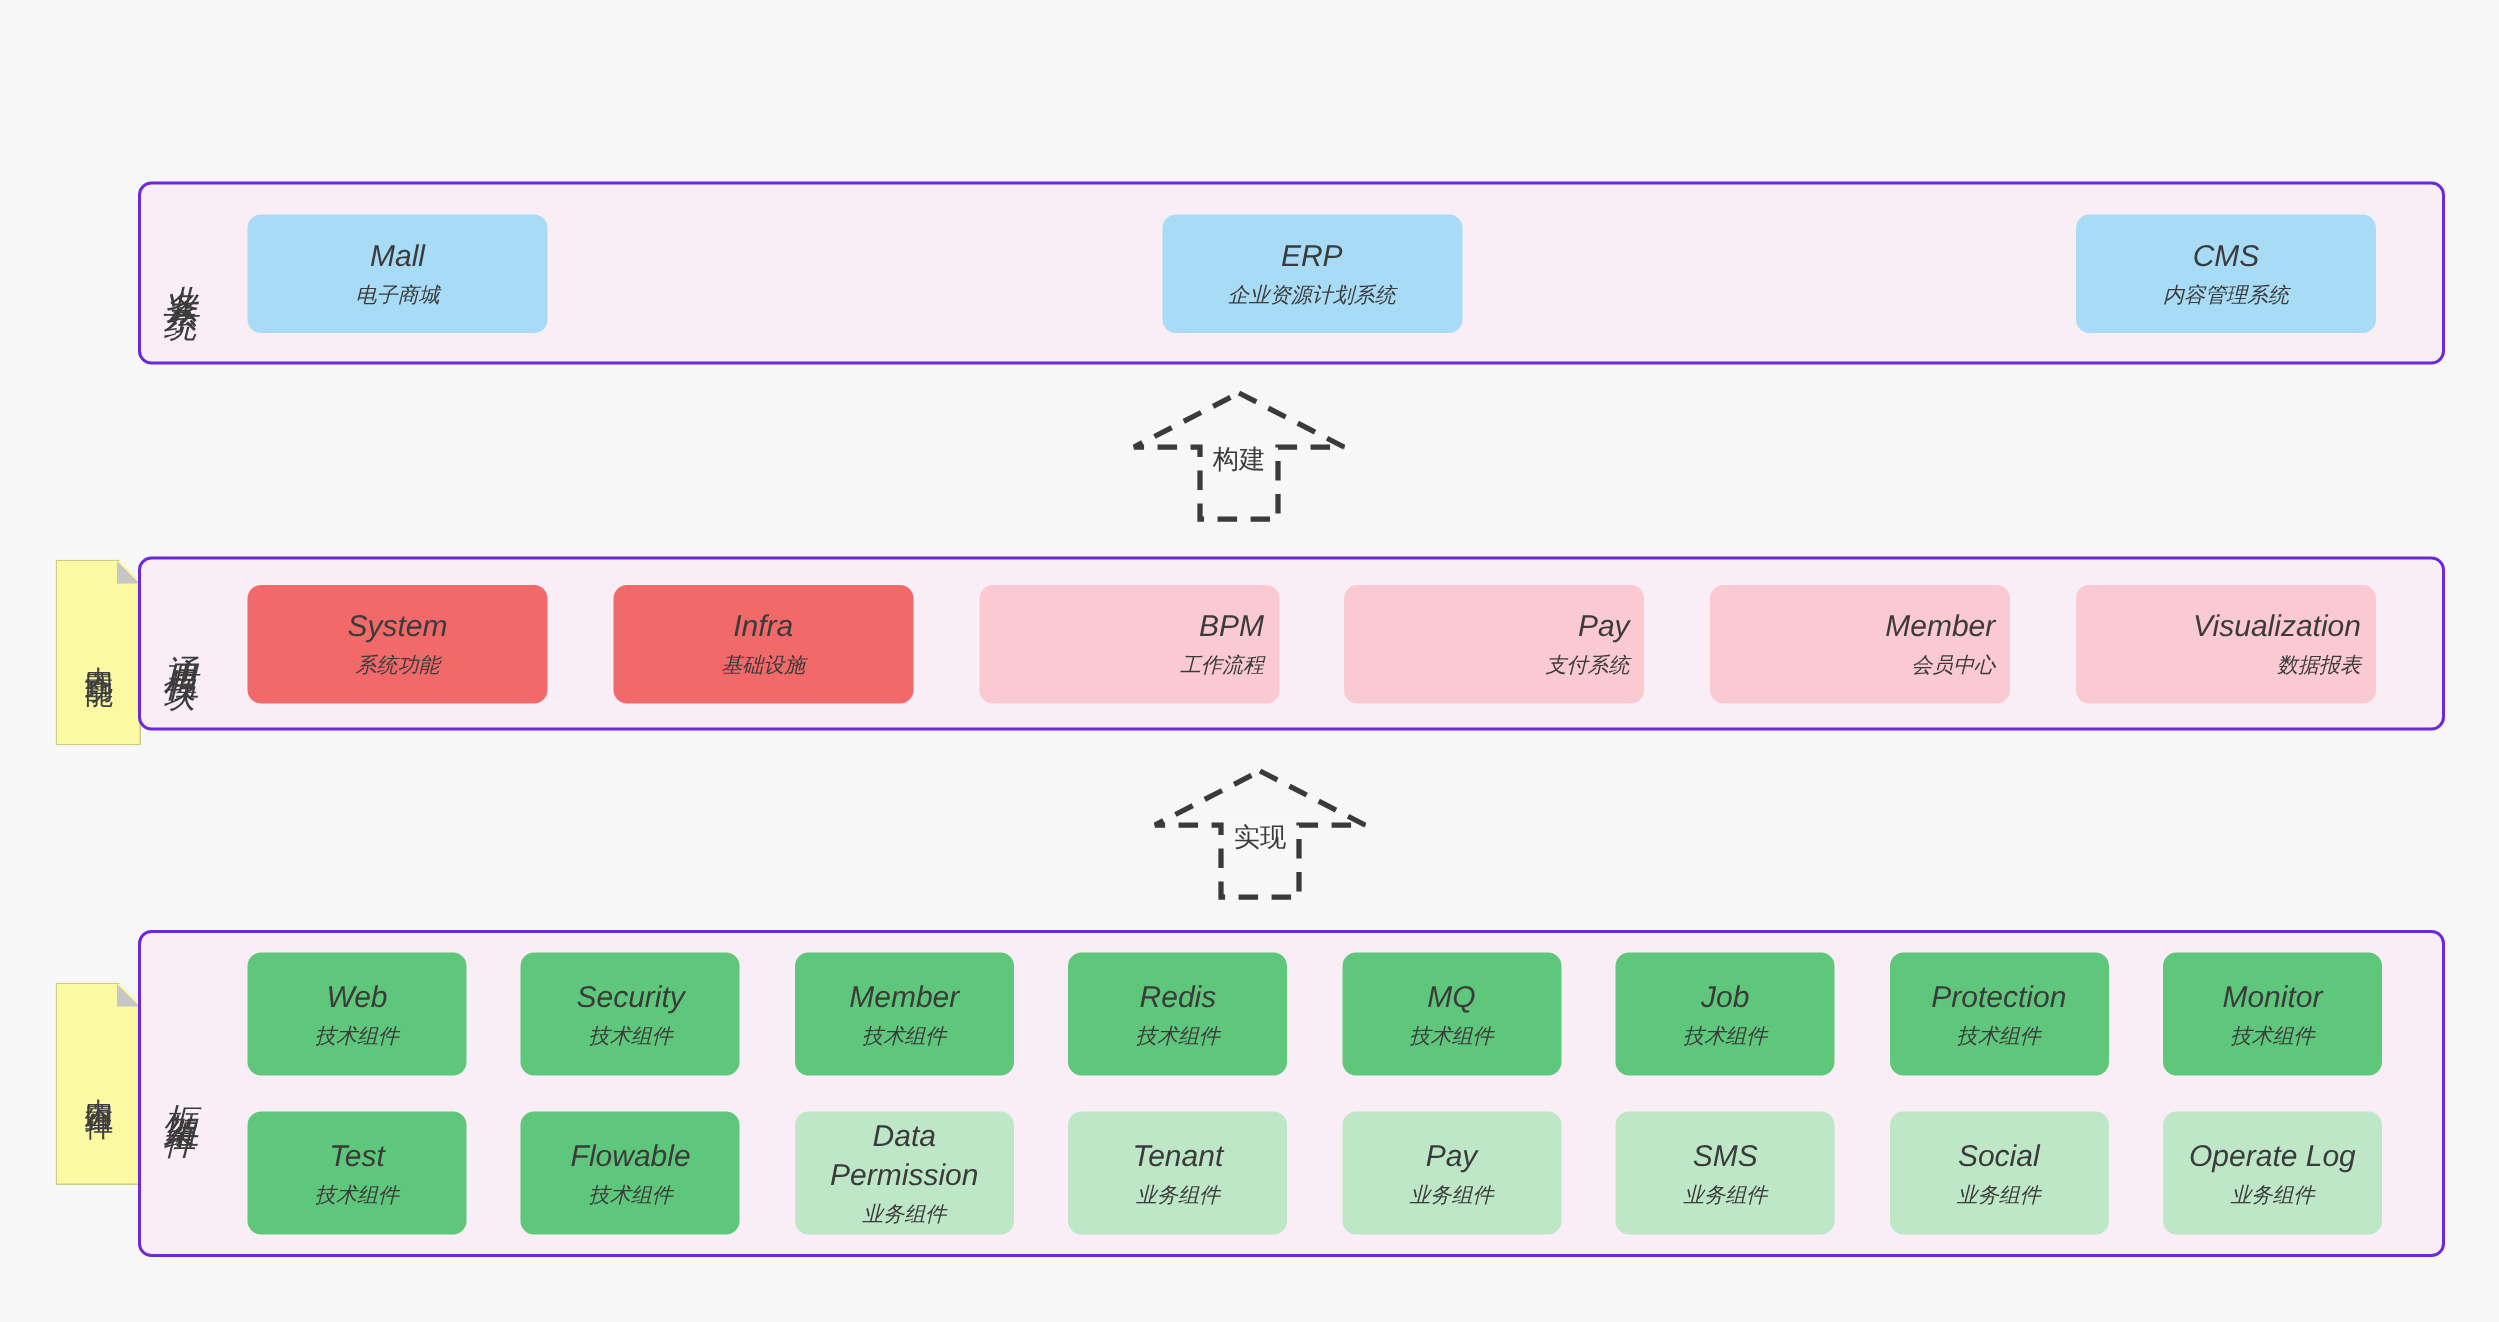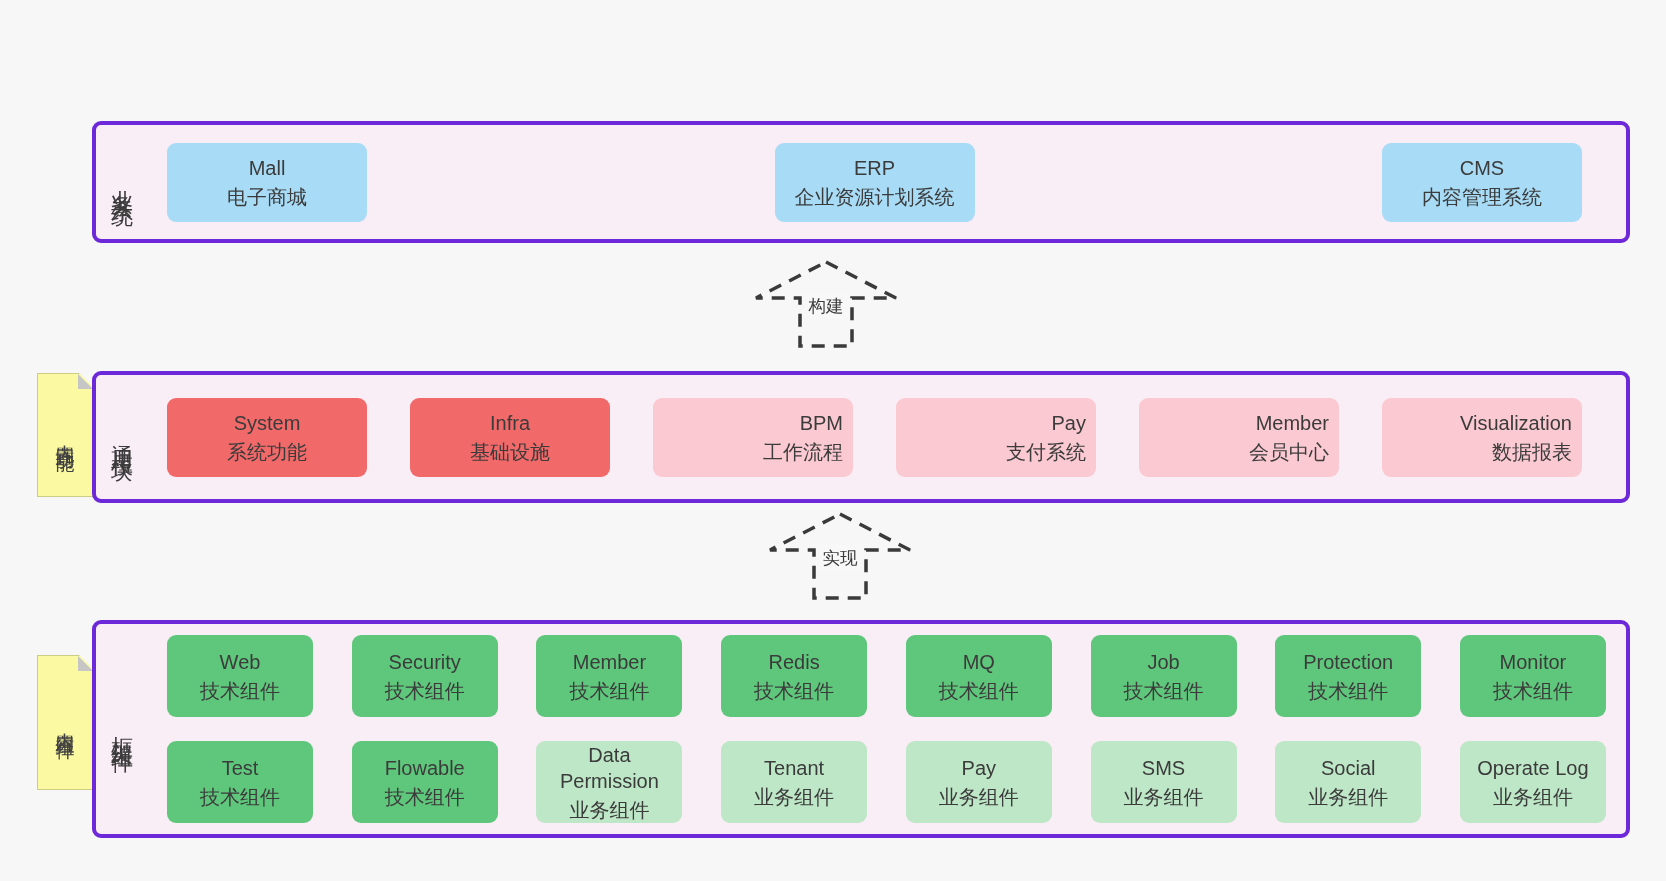--- a/index.html
+++ b/index.html
@@ -4,46 +4,46 @@
 <style>
   html,body{margin:0;padding:0;}
   body{background:#f7f7f7;}
   .page{
     position:relative;width:1666px;height:881px;background:#f7f7f7;overflow:hidden;
     font-family:"Liberation Sans","DejaVu Sans",sans-serif;color:#3b3b3b;
   }
   
   .layer{
     position:absolute;left:92px;width:1538px;box-sizing:border-box;
-    background:#f9edf6;border:4px solid #6d28d9;border-radius:9px;
-    display:flex;align-items:center;z-index:2;
+    background:#f9edf6;border:2px solid #6d28d9;border-radius:9px;
+    display:flex;align-items:center;z-index:2;font-style:italic;
   }
   .layer-business{top:121px;height:122px;}
-  .layer-modules{top:371px;height:132px;}
+  .layer-modules{top:371px;height:116px;}
   .layer-components{top:620px;height:218px;}
   .vlabel{
     writing-mode:vertical-rl;text-orientation:upright;
     font-size:22px;letter-spacing:5px;line-height:1;color:#3b3b3b;
     margin-left:15px;flex:0 0 auto;
   }
   .boxes{
     flex:1;display:flex;justify-content:space-between;align-items:center;
     padding:0 44px 0 34px;
   }
-  .rows{flex:1;display:flex;flex-direction:column;gap:24px;padding:0 20px 0 34px;}
+  .rows{flex:1;display:flex;flex-direction:column;gap:24px;padding:0 40px 0 34px;}
   .row{display:flex;justify-content:space-between;align-items:center;}
   
   .box{
     border-radius:9px;display:flex;flex-direction:column;justify-content:center;
     align-items:center;text-align:center;box-sizing:border-box;padding:4px 10px;
   }
   .layer-business .box,.layer-modules .box{width:200px;height:79px;}
   .layer-components .box{width:146px;height:82px;}
   .box .t{font-size:20px;line-height:1.3;}
-  .box .s{font-size:20px;line-height:1.3;margin-top:3px;}
+  .box .s{font-size:14px;line-height:1.3;margin-top:3px;}
   .blue{background:#a8dbf5;}
   .red{background:#f2696a;}
   .pink{background:#fbc9d2;align-items:flex-end;}
   .g1{background:#5fc77c;}
   .g2{background:#bde7c6;}
   
   .sticky{
     position:absolute;left:37px;width:57px;box-sizing:border-box;z-index:1;
     background:#fbf9a1;border:1px solid rgba(0,0,0,0.18);
     display:flex;align-items:center;justify-content:center;

